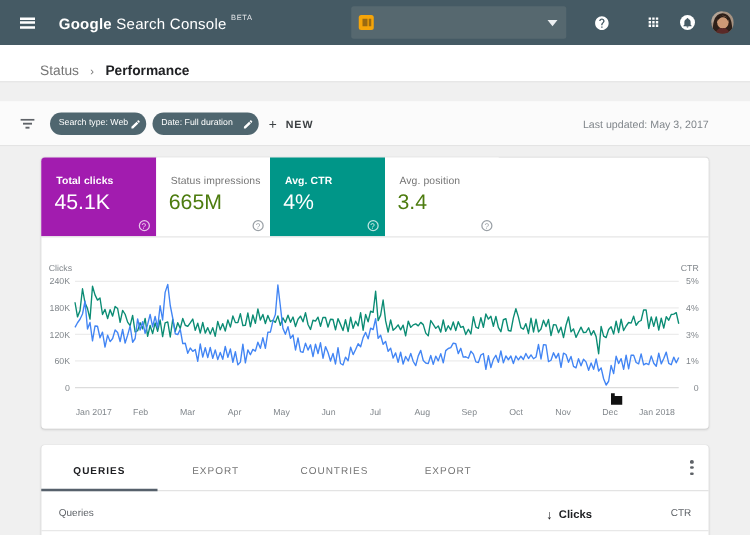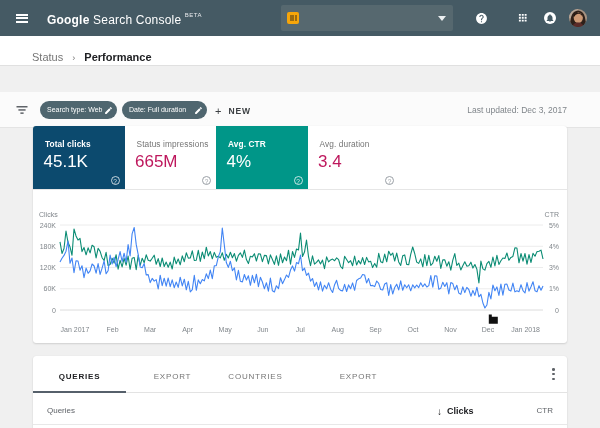--- a/index.html
+++ b/index.html
@@ -17,39 +17,39 @@
 .propicon:after { content:""; position:absolute; left:7.5px; top:3px; width:2px; height:6px; background:#9a6a11; }
 .urltext { position:absolute; left:26px; top:7px; color:#fff; font-size:9.5px; }
 .caret { position:absolute; right:7px; top:11px; width:0; height:0; border-left:4.5px solid transparent; border-right:4.5px solid transparent; border-top:5px solid #eceff1; }
 .iconbtn { position:absolute; top:0; }
 .crumbrow { position:absolute; left:0; top:36px; width:600px; height:30px; background:#fff; border-bottom:1px solid #e0e0e0; }
 .crumbs { position:absolute; left:32px; top:14.5px; font-size:11px; color:#757575; }
 .crumbs b { color:#202124; font-weight:bold; }
 .crumbs .sep { color:#757575; font-size:9px; padding:0 6px; }
 .exportbtn { position:absolute; right:10px; top:10px; width:60px; height:21px; background:#f2f2f2; border-radius:2px; color:#4f4f4f; }
 .exportbtn span { position:absolute; left:25px; top:7px; font-size:7.5px; font-weight:bold; letter-spacing:.7px; }
-.filterrow { position:absolute; left:0; top:92px; width:600px; height:36px; background:#fbfbfb; border-bottom:1px solid #e4e4e4; }
+.filterrow { position:absolute; left:0; top:81px; width:600px; height:36px; background:#fbfbfb; border-bottom:1px solid #e4e4e4; }
 .filtericon { position:absolute; left:16px; top:13.5px; }
 .pill { position:absolute; top:9px; height:18px; background:#4f666f; border-radius:9px; color:#fff; font-size:7px; line-height:18px; padding-left:7px; white-space:nowrap; }
 .pill svg { position:absolute; right:4px; top:4.5px; }
 .newbtn { position:absolute; left:215px; top:13px; font-size:8.5px; font-weight:bold; color:#3c4043; letter-spacing:.8px; }
 .lastupd { position:absolute; right:33px; top:13px; font-size:8.5px; color:#80868b; }
 .card { position:absolute; left:33px; width:534px; background:#fff; border-radius:3px; box-shadow:0 1px 2px rgba(0,0,0,.13), 0 0 1px rgba(0,0,0,.1); }
 #card1 { top:126px; height:217px; }
 #card2 { top:356px; height:80px; }
 .tile { position:absolute; top:0; width:91.5px; height:62.5px; }
 .tile .lbl { position:absolute; left:12px; top:12.5px; font-size:8.3px; font-weight:bold; letter-spacing:.1px; }
 .tile .num { position:absolute; left:10.5px; top:26px; font-size:17px; }
 .tile .q { position:absolute; right:5px; bottom:4px; width:9px; height:9px; border-radius:50%; font-size:6.5px; text-align:center; line-height:9px; }
-.tile.blue { left:0; background:#0c4a6e; border-radius:3px 0 0 0; color:#fff; }
+.tile.blue { left:0; background:#a21caf; border-radius:3px 0 0 0; color:#fff; }
 .tile.white1 { left:91.5px; background:#fff; }
 .tile.teal { left:183px; background:#009688; color:#fff; }
 .tile.white2 { left:274.5px; background:#fff; }
 .tile.white1 .lbl, .tile.white2 .lbl { color:#757575; font-weight:normal; }
-.tile.white1 .num, .tile.white2 .num { color:#be185d; }
+.tile.white1 .num, .tile.white2 .num { color:#4d7c0f; }
 .tile.blue .q, .tile.teal .q { border:1px solid rgba(255,255,255,.75); color:rgba(255,255,255,.85); }
 .tile.white1 .q, .tile.white2 .q { border:1px solid #9aa0a6; color:#9aa0a6; }
 .tilesep { position:absolute; left:0; top:62.5px; width:534px; height:1px; background:#e6e6e6; }
 .tabs { position:absolute; left:0; top:0; width:534px; height:37px; border-bottom:1px solid #e3e3e3; }
 .tab { position:absolute; top:15.5px; width:93px; text-align:center; font-size:8px; letter-spacing:.8px; color:#757575; }
 .tab.active { color:#202124; font-weight:bold; }
 .tabline { position:absolute; left:0; top:35px; width:93px; height:2px; background:#56606b; }
 .dots { position:absolute; right:12px; top:12px; width:3px; }
 .dots div { width:2.6px; height:2.6px; border-radius:50%; background:#5f6368; margin-bottom:2.2px; }
 .thead { position:absolute; left:0; top:37px; width:534px; height:32px; border-bottom:1px solid #e8e8e8; font-size:8px; }
@@ -111,40 +111,40 @@
     <svg width="9" height="9" viewBox="0 0 24 24">
         <path fill="#fff" d="M3 17.25V21h3.75L17.81 9.94l-3.75-3.75L3 17.25zM20.71 7.04c.39-.39.39-1.02 0-1.41l-2.34-2.34c-.39-.39-1.02-.39-1.41 0l-1.83 1.83 3.75 3.75 1.83-1.83z"></path>
       </svg>
   </div>
   <div class="pill" style="left:122px;width:85px;">Date: Full duration 
     <svg width="9" height="9" viewBox="0 0 24 24">
         <path fill="#fff" d="M3 17.25V21h3.75L17.81 9.94l-3.75-3.75L3 17.25zM20.71 7.04c.39-.39.39-1.02 0-1.41l-2.34-2.34c-.39-.39-1.02-.39-1.41 0l-1.83 1.83 3.75 3.75 1.83-1.83z"></path>
       </svg>
   </div>
   <div class="newbtn"><span style="font-size:11px;font-weight:normal;vertical-align:-1px;">+</span>&nbsp; NEW</div>
-  <div class="lastupd">Last updated: Dec 3, 2017</div>
+  <div class="lastupd">Last updated: May 3, 2017</div>
 </div>
 <div class="card" id="card1">
   <div class="tile blue">
       <div class="lbl">Total clicks</div>
       <div class="num">45.1K</div>
       <div class="q">?</div>
     </div>
   <div class="tile white1">
       <div class="lbl">Status impressions</div>
       <div class="num">665M</div>
       <div class="q">?</div>
     </div>
   <div class="tile teal">
       <div class="lbl">Avg. CTR</div>
       <div class="num">4%</div>
       <div class="q">?</div>
     </div>
   <div class="tile white2">
-      <div class="lbl">Avg. duration</div>
+      <div class="lbl">Avg. position</div>
       <div class="num">3.4</div>
       <div class="q">?</div>
     </div>
   <div class="tilesep"></div>
   <svg style="position:absolute;left:0;top:0;" width="534" height="217" viewBox="33 126 534 217">
 <text x="39" y="217" font-size="7" fill="#80868b">Clicks</text>
 <text x="559" y="217" text-anchor="end" font-size="7" fill="#80868b">CTR</text>
 <line x1="60" y1="225" x2="543" y2="225" stroke="#ececec" stroke-width="1"></line>
       <line x1="60" y1="246.25" x2="543" y2="246.25" stroke="#ececec" stroke-width="1"></line>
       <line x1="60" y1="267.5" x2="543" y2="267.5" stroke="#ececec" stroke-width="1"></line>
@@ -175,21 +175,21 @@
       <text x="525.6" y="332" text-anchor="middle" font-size="7" fill="#80868b">Jan 2018</text>
 <polyline points="60.0,241.8 62.0,253.5 64.0,248.5 66.0,231.0 68.0,242.3 70.0,246.9 72.0,255.3 74.0,229.0 76.0,235.9 78.0,240.1 80.0,238.4 82.0,251.6 84.0,247.5 86.1,254.8 88.1,247.8 90.1,252.9 92.1,245.2 94.1,246.8 96.1,257.9 98.1,248.3 100.1,251.4 102.1,257.7 104.1,260.5 106.1,252.3 108.1,265.6 110.1,264.6 112.1,258.2 114.1,263.1 116.1,254.7 118.1,269.1 120.1,260.4 122.1,266.9 124.1,258.3 126.1,265.1 128.1,256.0 130.1,269.3 132.1,258.3 134.2,257.5 136.2,269.6 138.2,255.4 140.2,265.3 142.2,258.2 144.2,262.7 146.2,254.8 148.2,260.2 150.2,261.1 152.2,258.3 154.2,255.2 156.2,264.3 158.2,258.6 160.2,266.5 162.2,258.0 164.2,266.5 166.2,262.1 168.2,267.3 170.2,262.1 172.2,269.0 174.2,257.1 176.2,263.8 178.2,258.9 180.2,264.8 182.3,255.9 184.3,261.7 186.3,252.8 188.3,258.1 190.3,258.0 192.3,250.9 194.3,260.5 196.3,260.2 198.3,250.4 200.3,261.4 202.3,252.0 204.3,258.7 206.3,247.2 208.3,256.0 210.3,251.6 212.3,258.8 214.3,252.4 216.3,257.2 218.3,256.2 220.3,257.9 222.3,252.7 224.3,260.3 226.3,254.3 228.3,258.0 230.4,252.2 232.4,257.8 234.4,253.6 236.4,261.2 238.4,255.4 240.4,252.9 242.4,257.4 244.4,250.1 246.4,259.6 248.4,263.6 250.4,256.2 252.4,256.9 254.4,253.7 256.4,261.0 258.4,253.9 260.4,254.0 262.4,261.7 264.4,255.4 266.4,255.6 268.4,263.9 270.4,254.9 272.4,259.5 274.4,264.4 276.4,255.8 278.5,265.3 280.5,253.8 282.5,262.7 284.5,257.0 286.5,260.7 288.5,250.2 290.5,264.2 292.5,251.5 294.5,257.4 296.5,249.0 298.5,249.9 300.5,233.0 302.5,256.5 304.5,252.1 306.5,240.0 308.5,256.7 310.5,265.7 312.5,255.9 314.5,264.2 316.5,262.4 318.5,259.9 320.5,263.9 322.5,260.1 324.5,268.7 326.6,256.9 328.6,261.9 330.6,259.9 332.6,259.1 334.6,260.7 336.6,257.9 338.6,259.7 340.6,266.5 342.6,268.7 344.6,256.4 346.6,259.5 348.6,262.7 350.6,260.7 352.6,265.7 354.6,256.0 356.6,265.0 358.6,260.6 360.6,263.9 362.6,257.6 364.6,264.5 366.6,257.4 368.6,261.9 370.6,261.2 372.6,267.6 374.7,263.4 376.7,267.2 378.7,253.4 380.7,261.7 382.7,262.7 384.7,254.1 386.7,261.8 388.7,251.2 390.7,255.3 392.7,253.0 394.7,261.0 396.7,253.1 398.7,261.9 400.7,265.4 402.7,255.8 404.7,254.9 406.7,264.4 408.7,264.8 410.7,254.3 412.7,247.0 414.7,253.5 416.7,262.1 418.7,263.4 420.7,258.9 422.8,266.8 424.8,254.5 426.8,265.6 428.8,255.4 430.8,265.5 432.8,263.2 434.8,256.2 436.8,261.2 438.8,255.6 440.8,268.5 442.8,259.8 444.8,259.9 446.8,266.2 448.8,261.7 450.8,270.1 452.8,260.2 454.8,253.6 456.8,265.5 458.8,263.1 460.8,269.9 462.8,265.8 464.8,261.7 466.8,266.1 468.8,265.8 470.9,262.2 472.9,268.1 474.9,264.5 476.9,269.3 478.9,283.0 480.9,261.1 482.9,268.9 484.9,270.1 486.9,263.6 488.9,261.4 490.9,267.3 492.9,257.0 494.9,266.0 496.9,255.4 498.9,264.4 500.9,260.8 502.9,258.0 504.9,258.5 506.9,253.0 508.9,260.3 510.9,257.4 512.9,256.4 514.9,247.9 516.9,248.0 519.0,262.8 521.0,253.5 523.0,261.1 525.0,253.5 527.0,264.1 529.0,254.6 531.0,262.5 533.0,253.3 535.0,256.2 537.0,251.6 539.0,251.3 541.0,250.1 543.0,259.0" fill="none" stroke="#0b8c74" stroke-width="1.1" stroke-linejoin="round"></polyline>
 <polyline points="60.0,261.9 62.0,258.2 64.0,255.4 66.0,251.2 68.0,241.0 70.0,263.2 72.0,258.0 74.0,272.7 76.0,260.8 78.0,261.0 80.0,270.2 82.0,265.7 84.0,277.7 86.1,268.1 88.1,273.3 90.1,270.8 92.1,264.0 94.1,266.0 96.1,273.2 98.1,263.6 100.1,274.4 102.1,268.1 104.1,260.8 106.1,273.8 108.1,270.8 110.1,255.1 112.1,264.0 114.1,257.4 116.1,266.6 118.1,259.5 120.1,251.6 122.1,261.5 124.1,253.2 126.1,262.1 128.1,244.6 130.1,256.0 132.1,233.9 134.2,227.5 136.2,244.4 138.2,254.6 140.2,267.0 142.2,267.7 144.2,263.5 146.2,274.9 148.2,274.6 150.2,282.6 152.2,278.4 154.2,281.1 156.2,279.6 158.2,289.0 160.2,275.2 162.2,285.7 164.2,278.2 166.2,286.1 168.2,278.0 170.2,286.7 172.2,279.9 174.2,287.7 176.2,282.0 178.2,287.4 180.2,277.2 182.3,285.9 184.3,279.2 186.3,289.8 188.3,281.4 190.3,291.9 192.3,289.7 194.3,275.3 196.3,290.3 198.3,279.9 200.3,283.8 202.3,279.5 204.3,280.9 206.3,273.8 208.3,278.6 210.3,270.1 212.3,278.7 214.3,265.8 216.3,265.7 218.3,256.9 220.3,251.6 222.3,228.0 224.3,245.0 226.3,262.5 228.3,267.4 230.4,261.3 232.4,270.7 234.4,267.9 236.4,280.0 238.4,270.3 240.4,281.3 242.4,281.9 244.4,274.5 246.4,280.1 248.4,275.8 250.4,285.3 252.4,275.3 254.4,282.8 256.4,274.2 258.4,286.6 260.4,277.3 262.4,282.0 264.4,288.8 266.4,282.7 268.4,291.2 270.4,278.1 272.4,290.8 274.4,292.0 276.4,285.7 278.5,288.6 280.5,277.7 282.5,283.7 284.5,279.6 286.5,275.0 288.5,277.4 290.5,270.1 292.5,265.9 294.5,271.1 296.5,262.5 298.5,263.7 300.5,255.0 302.5,270.7 304.5,268.2 306.5,275.4 308.5,273.1 310.5,281.1 312.5,278.5 314.5,286.4 316.5,282.3 318.5,289.9 320.5,281.8 322.5,291.2 324.5,285.2 326.6,288.8 328.6,282.7 330.6,289.2 332.6,292.5 334.6,284.7 336.6,280.3 338.6,288.4 340.6,290.4 342.6,290.9 344.6,284.4 346.6,291.5 348.6,284.9 350.6,288.7 352.6,282.9 354.6,290.3 356.6,280.5 358.6,278.8 360.6,278.1 362.6,274.5 364.6,275.0 366.6,282.9 368.6,278.6 370.6,285.7 372.6,285.4 374.7,286.6 376.7,281.0 378.7,283.3 380.7,289.5 382.7,290.0 384.7,284.0 386.7,282.8 388.7,295.5 390.7,284.6 392.7,294.0 394.7,287.5 396.7,284.2 398.7,289.9 400.7,280.8 402.7,290.3 404.7,284.8 406.7,287.8 408.7,284.8 410.7,290.8 412.7,284.8 414.7,287.9 416.7,285.0 418.7,287.6 420.7,282.8 422.8,286.8 424.8,283.9 426.8,287.0 428.8,285.6 430.8,275.6 432.8,287.2 434.8,275.7 436.8,276.0 438.8,289.3 440.8,288.2 442.8,282.2 444.8,286.5 446.8,282.7 448.8,293.9 450.8,282.5 452.8,283.6 454.8,289.8 456.8,285.2 458.8,293.1 460.8,294.3 462.8,286.9 464.8,292.6 466.8,287.4 468.8,289.5 470.9,296.2 472.9,290.4 474.9,295.4 476.9,287.2 478.9,296.8 480.9,294.3 482.9,303.0 484.9,308.0 486.9,305.0 488.9,292.3 490.9,298.9 492.9,285.0 494.9,290.8 496.9,286.9 498.9,295.5 500.9,284.1 502.9,295.1 504.9,284.2 506.9,284.1 508.9,290.0 510.9,291.1 512.9,283.1 514.9,291.9 516.9,290.7 519.0,291.7 521.0,284.7 523.0,290.6 525.0,293.0 527.0,282.6 529.0,291.1 531.0,286.8 533.0,281.7 535.0,290.7 537.0,291.8 539.0,285.7 541.0,290.2 543.0,286.0" fill="none" stroke="#4285f4" stroke-width="1.1" stroke-linejoin="round"></polyline>
 <path d="M488.8,314.5 h3 v2.3 h6 v7 h-9 z" fill="#111"></path>
 </svg>
 </div>
 <div class="card" id="card2">
   <div class="tabs">
     <div class="tab active" style="left:0;">QUERIES</div>
     <div class="tab" style="left:93px;">EXPORT</div>
-    <div class="tab" style="left:176px;">COUNTRIES</div>
+    <div class="tab" style="left:188px;">COUNTRIES</div>
     <div class="tab" style="left:279px;">EXPORT</div>
     <div class="tabline"></div>
     <div class="dots">
         <div></div>
         <div></div>
         <div></div>
       </div>
   </div>
   <div class="thead">
     <div class="c1">Queries</div>

